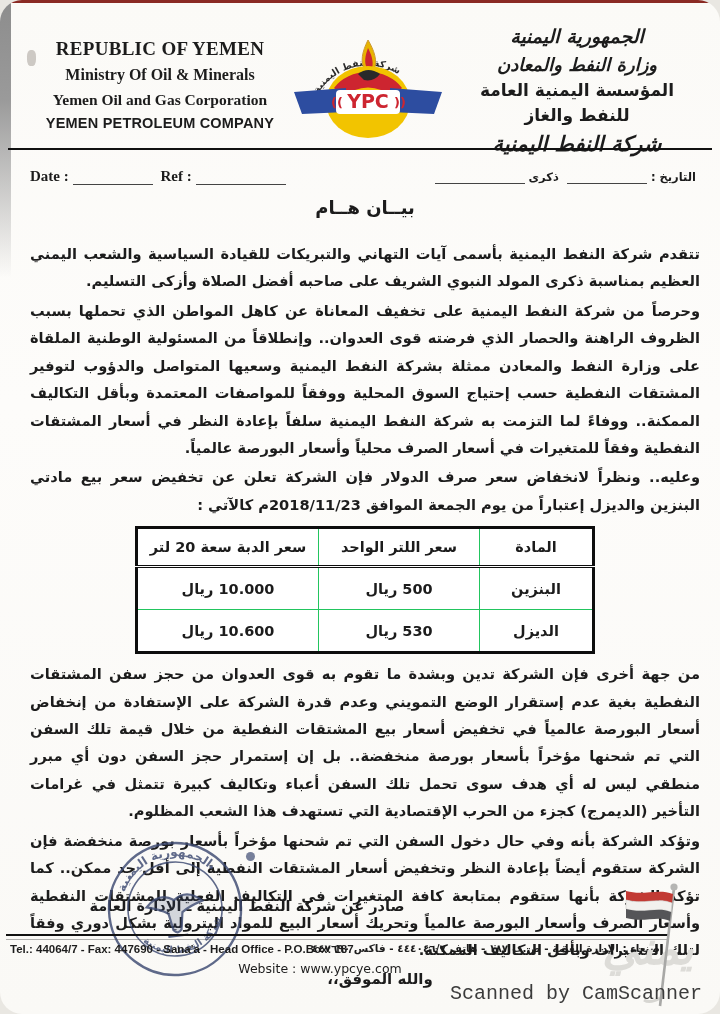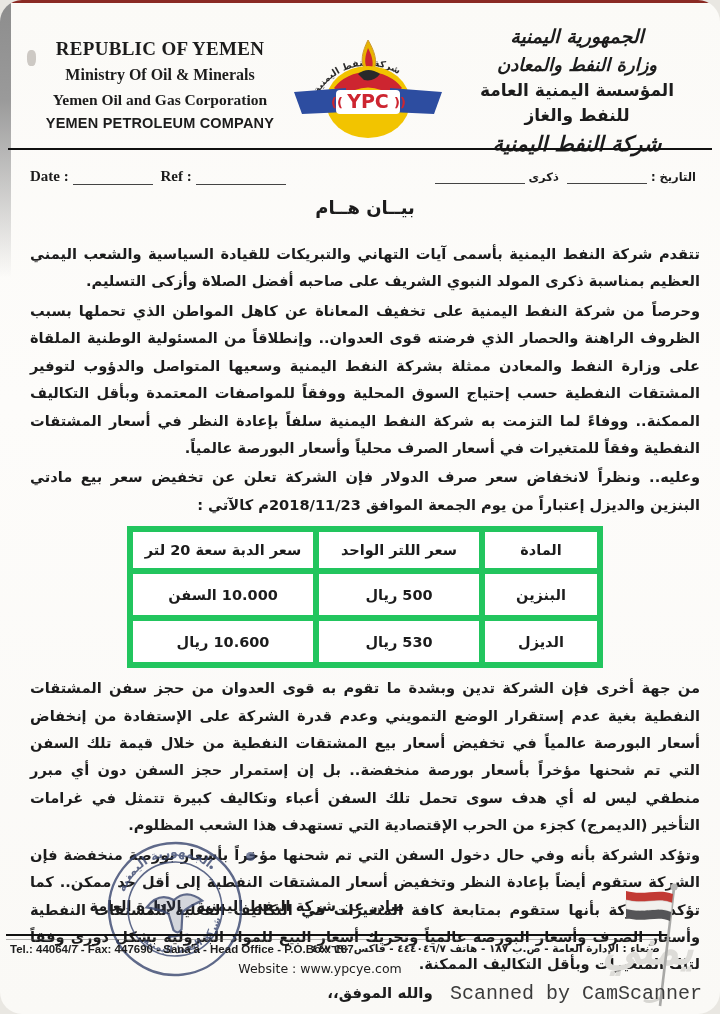--- a/index.html
+++ b/index.html
@@ -42,21 +42,21 @@
 
   
   .content{position:absolute;top:197px;left:30px;right:20px;direction:rtl;}
   .doc-title{text-align:center;font-size:18px;font-weight:bold;margin:0 0 22px 0;letter-spacing:1px;}
   .content p{margin:2px 0;font-size:14.6px;font-weight:bold;line-height:1.88;
     text-align:justify;text-align-last:right;}
 
   
   .price-table{border-collapse:collapse;margin:8px auto 6px auto;direction:rtl;
     border:3px solid #0d0d0d;background:#fff;}
-  .price-table th,.price-table td{border:6px solid #22c55e;font-weight:bold;text-align:center;}
+  .price-table th,.price-table td{border:1px solid #22c55e;font-weight:bold;text-align:center;}
   .price-table th{font-size:14.5px;height:32px;padding:2px 10px;border-bottom:3.5px double #0d0d0d;}
   .price-table td{font-size:14.5px;height:37px;padding:2px 10px;}
   .col-mat{width:92px;} .col-ltr{width:140px;} .col-gal{width:160px;}
 
   .closing{margin-top:6px;text-align:center;font-size:15px;font-weight:bold;direction:rtl;
     padding-left:30px;}
 
   
   .signature{position:absolute;top:898px;left:82px;width:330px;direction:rtl;text-align:center;font-weight:bold;}
   .signature .s1{font-size:14.5px;}
@@ -148,21 +148,21 @@
         <tr>
           <th class="col-mat">المادة</th>
           <th class="col-ltr">سعر اللتر الواحد</th>
           <th class="col-gal">سعر الدبة سعة 20 لتر</th>
         </tr>
       </thead>
       <tbody>
         <tr>
           <td>البنزين</td>
           <td>500 ريال</td>
-          <td>10.000 السفن</td>
+          <td>10.000 ريال</td>
         </tr>
         <tr>
           <td>الديزل</td>
           <td>530 ريال</td>
           <td>10.600 ريال</td>
         </tr>
       </tbody>
     </table>
 
     <p>من جهة أخرى فإن الشركة تدين وبشدة ما تقوم به قوى العدوان من حجز سفن المشتقات النفطية بغية عدم إستقرار الوضع التمويني وعدم قدرة الشركة على الإستفادة من إنخفاض أسعار البورصة عالمياً في تخفيض أسعار بيع المشتقات النفطية من خلال قيمة تلك السفن التي تم شحنها مؤخراً بأسعار بورصة منخفضة.. بل إن إستمرار حجز السفن دون أي مبرر منطقي ليس له أي هدف سوى تحمل تلك السفن أعباء وتكاليف كبيرة تتمثل في غرامات التأخير (الديمرج) كجزء من الحرب الإقتصادية التي تستهدف هذا الشعب المظلوم.</p>

